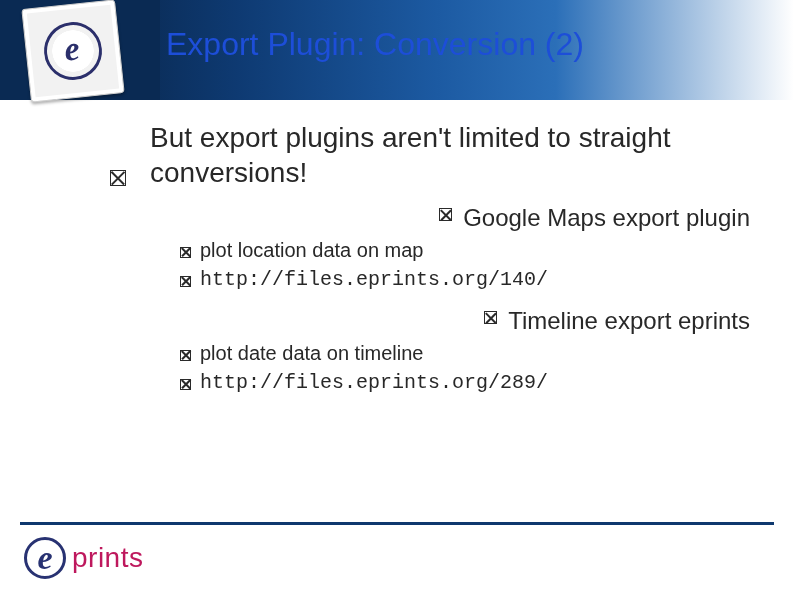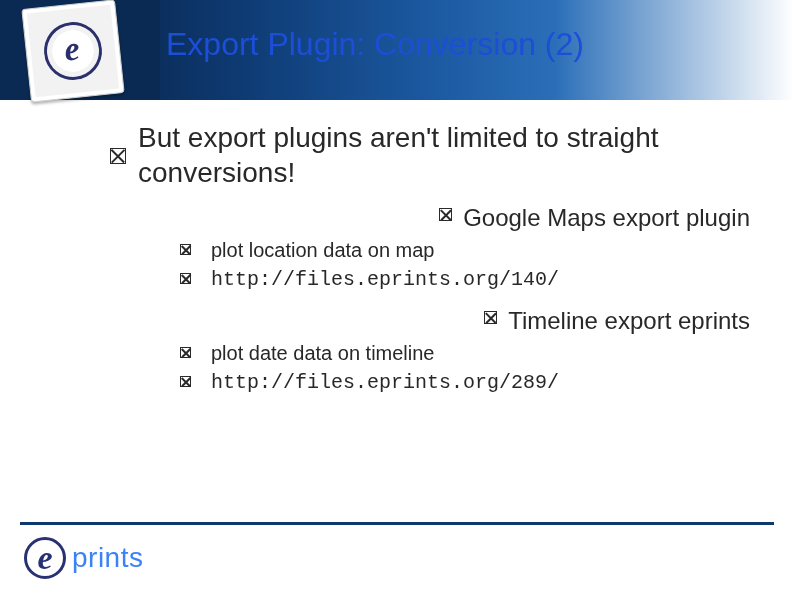--- a/index.html
+++ b/index.html
@@ -19,51 +19,51 @@
   .logo-e { width: 58px; height: 58px; border-radius: 50%;
             box-shadow: inset 0 0 0 3px #2b2f6b; display:flex; align-items:center; justify-content:center;
             background: radial-gradient(circle at 50% 50%, #fff 0 50%, transparent 51%); }
   .logo-e span { font: italic 700 34px Georgia, 'Times New Roman', serif; color:#2b2f6b; transform: translate(-1px,-2px); }
 
   .title { position: absolute; left: 166px; top: 26px; font-size: 32px; color: #1d4ed8; font-weight: 400; }
 
   
   .content { position: absolute; left: 110px; top: 120px; width: 640px; }
 
-  .lvl1 { display: flex; align-items: center; margin-bottom: 4px; }
+  .lvl1 { display: flex; align-items: flex-end; margin-bottom: 4px; gap: 12px; }
   .lvl1 .text { font-size: 28px; line-height: 1.25; }
   .lvl1 .bullet { flex: 0 0 28px; padding-top: 6px; }
 
   .lvl2-wrap { margin-left: 36px; margin-top: 12px; }
   .lvl2 { display: flex; align-items: flex-start; margin-bottom: 4px; justify-content: flex-end; }
   .lvl2 .text { font-size: 24px; line-height: 1.3; }
   .lvl2 .bullet { flex: 0 0 24px; padding-top: 5px; }
 
   .lvl3-wrap { margin-left: 34px; margin-top: 4px; margin-bottom: 12px; }
-  .lvl3 { display: flex; align-items: flex-start; margin-bottom: 2px; gap: 11px; }
+  .lvl3 { display: flex; align-items: center; margin-bottom: 2px; }
   .lvl3 .text { font-size: 20px; line-height: 1.35; }
   .lvl3 .bullet { flex: 0 0 20px; padding-top: 4px; }
 
   .mono { font-family: "Courier New", Courier, monospace; }
 
   
   .xbox { display:inline-block; border: 1.6px solid #2a2a2a; position: relative; }
   .xbox::before, .xbox::after { content:""; position:absolute; left:50%; top:50%; background:#2a2a2a; }
   .xbox::before { width: 130%; height: 1.5px; transform: translate(-50%,-50%) rotate(45deg); }
   .xbox::after  { width: 130%; height: 1.5px; transform: translate(-50%,-50%) rotate(-45deg); }
   .lvl1 .xbox { width: 16px; height: 16px; }
   .lvl2 .xbox { width: 13px; height: 13px; }
   .lvl3 .xbox { width: 11px; height: 11px; border-width: 1.4px; }
 
   
   .footer-line { position: absolute; left: 20px; right: 20px; bottom: 70px; height: 0; border-top: 3px solid #0e386e; }
   .footer-logo { position: absolute; left: 24px; bottom: 16px; display:flex; align-items:center; }
   .ep-e { font: italic 700 34px Georgia, 'Times New Roman', serif; color:#283272; display:inline-block;
           width: 42px; height: 42px; border: 3px solid #283272; border-radius: 50%; text-align:center; line-height:36px; margin-right:6px; }
-  .ep-text { font: 400 28px Arial, sans-serif; color:#3b82f6; letter-spacing: .5px; }
+  .ep-text { font: 400 28px Arial, sans-serif; color:#be185d; letter-spacing: .5px; }
 </style>
 </head>
 <body>
 
 <div class="slide">
 
   <div class="header">
     <div class="header-bg"></div>
     <div class="header-dark"></div>
     <div class="logo-box">

